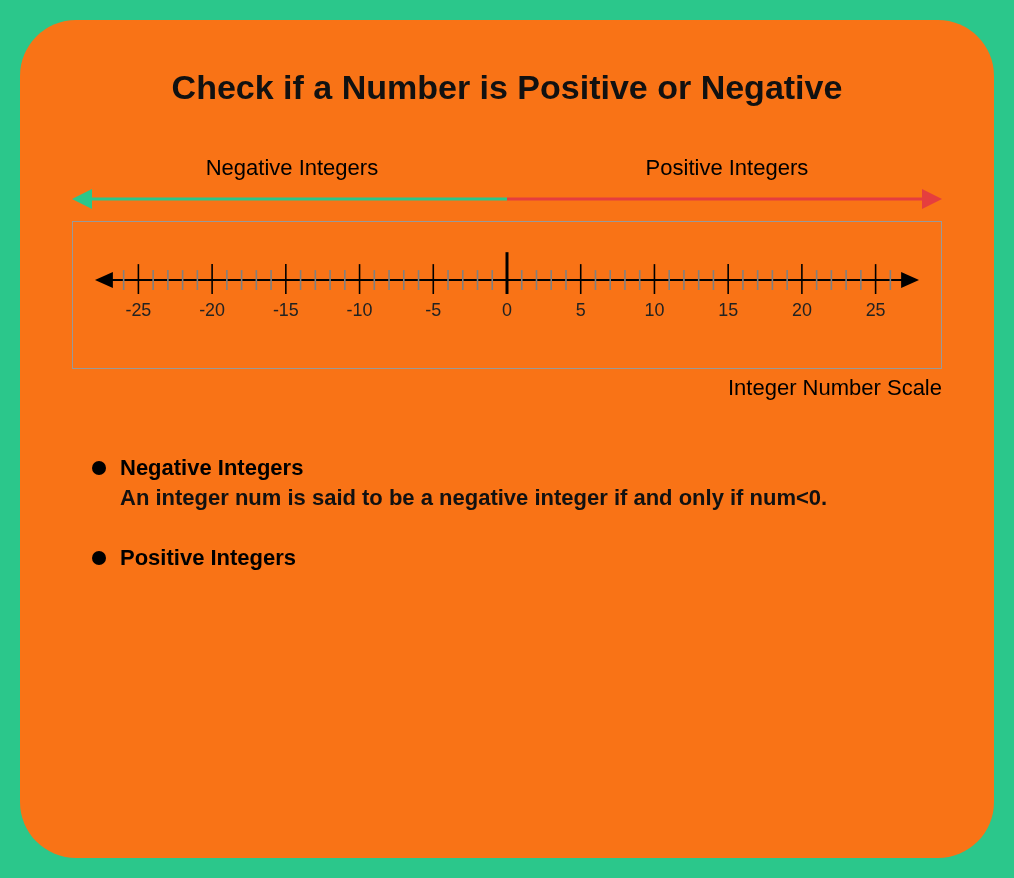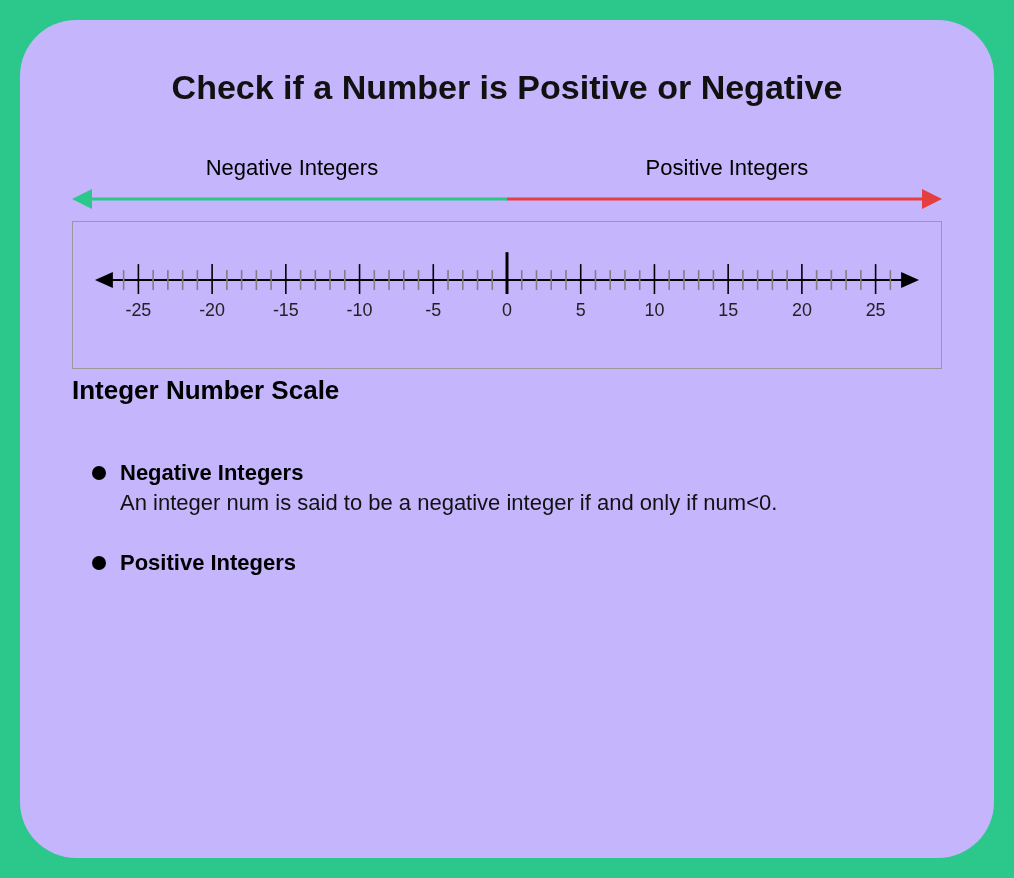--- a/index.html
+++ b/index.html
@@ -4,21 +4,21 @@
 <style>
   * { box-sizing: border-box; margin: 0; padding: 0; }
   body {
     font-family: "Segoe UI", Arial, sans-serif;
     background: #2bc78b;
     width: 1014px;
     height: 878px;
     padding: 20px;
   }
   .card {
-    background: #c4b5fd;
+    background: #f97316;
     width: 100%;
     height: 100%;
     border-radius: 56px;
     padding: 48px 52px 40px 52px;
   }
   .title {
     text-align: center;
     font-size: 34px;
     font-weight: 700;
     color: #111;
@@ -36,41 +36,41 @@
     height: 24px;
     margin-bottom: 10px;
   }
   .arrow-row svg { position: absolute; inset: 0; }
   .numline-box {
     border: 1px solid #999;
     padding: 22px 16px 30px 16px;
     margin-bottom: 6px;
   }
   .caption {
-    text-align: left;
-    font-size: 26px;
-    font-weight: 700;
+    text-align: right;
+    font-size: 22px;
+    font-weight: 400;
     margin-bottom: 54px;
   }
   .defs { padding-left: 20px; }
   .def-item { margin-bottom: 34px; }
   .def-head {
     display: flex;
     align-items: center;
     gap: 14px;
     font-size: 22px;
     font-weight: 600;
     margin-bottom: 4px;
   }
   .bullet {
     width: 14px; height: 14px; border-radius: 50%; background: #000; flex: none;
   }
   .def-body {
     font-size: 22px;
-    font-weight: 400;
+    font-weight: 700;
     margin-left: 28px;
     color: #111;
   }
 </style>
 </head>
 <body>
 
 <div class="card">
   <h1 class="title">Check if a Number is Positive or Negative</h1>
 

